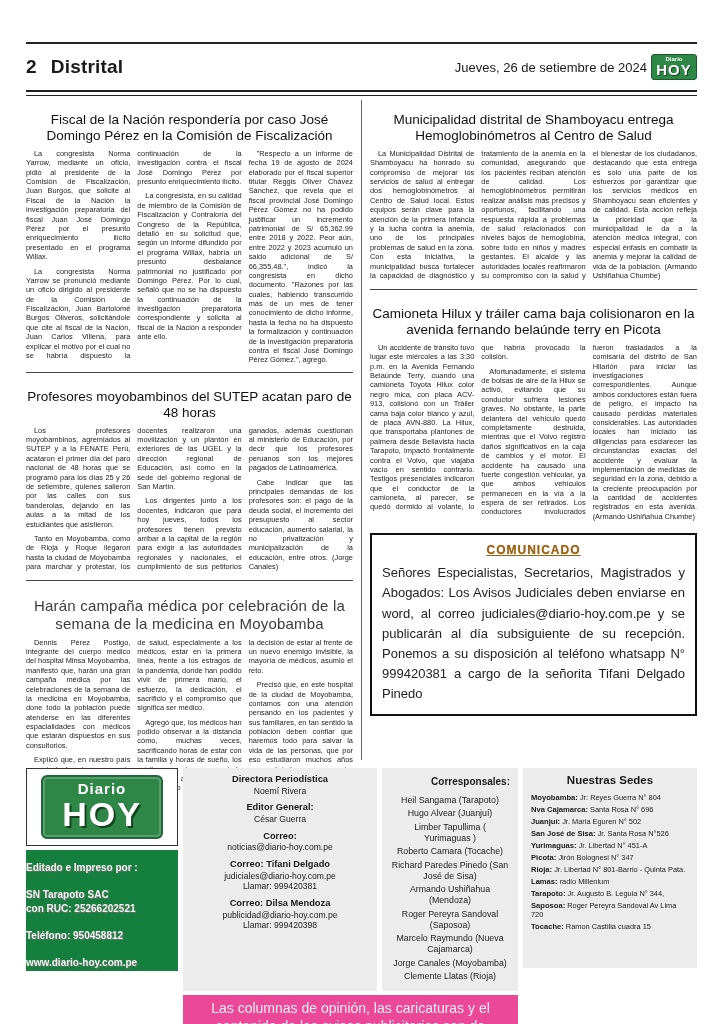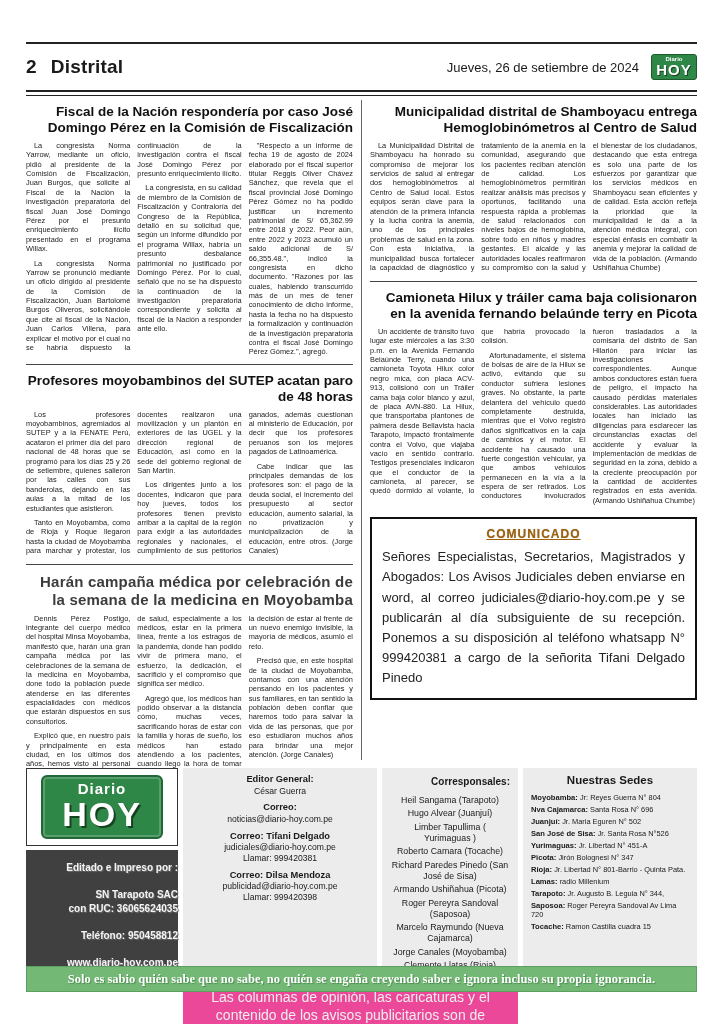--- a/index.html
+++ b/index.html
@@ -3,47 +3,47 @@
 <meta charset="utf-8">
 <style>
   html,body{margin:0;padding:0;background:#fff;}
   .page{position:relative;width:723px;height:1024px;background:#fff;overflow:hidden;
         font-family:"Liberation Sans", sans-serif;color:#1a1a1a;}
   .inner{padding:0 26px;}
   .top-rule{border-top:2px solid #222;margin-top:42px;}
   
   .hdr{display:flex;align-items:center;height:46px;}
   .hdr-left{display:flex;align-items:baseline;gap:14px;font-weight:bold;font-size:19px;letter-spacing:.2px;}
-  .hdr-date{margin-left:auto;font-size:13px;margin-right:12px;}
+  .hdr-date{margin-left:auto;font-size:13px;margin-right:4px;}
   .logo-sm{width:44px;border-radius:3px;background:#2e8747;border:1px solid #1c5a2e;text-align:center;padding:1px 0 2px;}
   .logo-sm .d{font-size:6px;color:#fff;font-weight:bold;}
   .logo-sm .h{font-size:15px;color:#fff;font-weight:bold;letter-spacing:1px;line-height:1;text-shadow:1px 1px 0 #14421f;}
   .dbl-rule{border-top:2px solid #222;border-bottom:1px solid #222;height:3px;}
   
   .main{display:flex;margin-top:4px;height:660px;}
   .mcol{flex:1;min-width:0;}
   .vdiv{width:1px;background:#666;margin:0 8px;}
   article{padding:2px 0 4px;}
-  h2{margin:2px 0 5px;text-align:right;font-size:13.5px;line-height:1.18;font-weight:bold;color:#111;}
+  h2{margin:10px 0 5px;text-align:center;font-size:13.5px;line-height:1.18;font-weight:normal;color:#111;}
   h2.big{font-size:15px;color:#3c3c3c;letter-spacing:.2px;}
   .body3{column-count:3;column-gap:7px;font-size:7.4px;line-height:1.27;text-align:justify;color:#222;}
   .body3 p{margin:0 0 5px;text-indent:8px;}
   .art-hr{border:none;border-top:1px solid #444;margin:3px 0 4px;}
   
   .comunicado{border:2px solid #111;margin-top:8px;padding:8px 10px 10px;}
   .com-title{text-align:center;font-weight:bold;font-size:12px;letter-spacing:1px;text-decoration:underline;color:#a16207;text-shadow:0 0 1px #999;margin-bottom:6px;}
   .com-body{font-size:13px;line-height:1.55;text-align:justify;color:#222;}
   
   .footer{display:flex;gap:5px;margin-top:8px;height:200px;}
   .f-logo{width:152px;display:flex;flex-direction:column;}
   .f-logo-box{border:1px solid #333;background:#fff;padding:6px;display:flex;justify-content:center;}
   .logo-lg{width:118px;border-radius:6px;background:#2e8747;border:2px solid #236638;text-align:center;padding:3px 0 6px;box-shadow:inset 0 0 0 2px #57a06e;}
   .logo-lg .d{font-size:15px;color:#fff;font-weight:bold;letter-spacing:1px;}
   .logo-lg .h{font-size:34px;color:#fff;font-weight:bold;letter-spacing:2px;line-height:1;text-shadow:2px 2px 0 #14421f;}
-  .f-gray{flex:1;background:#404040;color:#f4f4f4;text-align:right;font-weight:bold;font-size:10px;margin-top:4px;padding-top:12px;text-shadow:1px 1px 1px #6e6e6e;}
+  .f-gray{flex:1;background:#15803d;color:#f4f4f4;text-align:left;font-weight:bold;font-size:10px;margin-top:4px;padding-top:12px;text-shadow:1px 1px 1px #6e6e6e;}
   .f-gray p{margin:0 0 3px;}
   .f-gray .gap{height:10px;}
   .f-midwrap{display:flex;flex-direction:column;flex:1;gap:4px;}
   .f-midrow{display:flex;gap:5px;flex:1;}
   .f-col{background:#ececec;padding:6px 8px;}
   .f-staff{width:178px;text-align:center;font-size:8.6px;}
   .f-staff p{margin:0 0 6px;line-height:1.25;}
   .f-staff b{font-size:9.3px;}
   .f-corr{flex:1;text-align:center;font-size:8.8px;}
   .f-corr .col-title{font-weight:bold;font-size:10px;text-align:right;margin:2px 0 8px;}
@@ -141,45 +141,46 @@
         <div class="f-logo-box">
           <div class="logo-lg">
             <div class="d">Diario</div>
             <div class="h">HOY</div>
           </div>
         </div>
         <div class="f-gray">
             <p>Editado e Impreso por :</p>
             <p class="gap"></p>
             <p>SN Tarapoto SAC</p>
-            <p>con RUC: 36065624035</p>
+            <p>con RUC: 25266202521</p>
             <p class="gap"></p>
             <p>Teléfono: 950458812</p>
             <p class="gap"></p>
             <p>www.diario-hoy.com.pe</p>
           </div>
       </div>
 
       <div class="f-midwrap">
         <div class="f-midrow">
           <div class="f-col f-staff">
+              <p><b>Directora Periodística</b><br>Noemí Rivera</p>
               <p><b>Editor General:</b><br>César Guerra</p>
               <p><b>Correo:</b><br>noticias@diario-hoy.com.pe</p>
               <p><b>Correo: Tifani Delgado</b><br>judiciales@diario-hoy.com.pe<br>Llamar: 999420381</p>
               <p><b>Correo: Dilsa Mendoza</b><br>publicidad@diario-hoy.com.pe<br>Llamar: 999420398</p>
             </div>
           <div class="f-col f-corr">
             <div class="col-title">Corresponsales:</div>
             <div>
                 <p>Heil Sangama (Tarapoto)</p>
                 <p>Hugo Alvear (Juanjuí)</p>
                 <p>Limber Tapullima ( Yurimaguas )</p>
                 <p>Roberto  Camara (Tocache)</p>
                 <p>Richard Paredes Pinedo (San José de Sisa)</p>
-                <p>Armando Ushiñahua (Picota)</p>
+                <p>Armando Ushiñahua (Mendoza)</p>
                 <p>Roger Pereyra Sandoval (Saposoa)</p>
                 <p>Marcelo Raymundo (Nueva Cajamarca)</p>
                 <p>Jorge Canales (Moyobamba)</p>
                 <p>Clemente Llatas (Rioja)</p>
               </div>
           </div>
         </div>
         <div class="black-bar">Las columnas de opinión,  las caricaturas y el contenido de los avisos publicitarios  son de absoluta responsabilidad de quienes los suscriben.  El Diario no se solidariza necesariamente con ellos.</div>
       </div>
 
@@ -195,14 +196,13 @@
             <p><b>Rioja:</b> Jr. Libertad N° 801-Barrio - Quinta Pata.</p>
             <p><b>Lamas:</b> radio Millenium</p>
             <p><b>Tarapoto:</b> Jr. Augusto B. Leguia N° 344,</p>
             <p><b>Saposoa:</b> Roger Pereyra Sandoval Av  Lima 720</p>
             <p><b>Tocache:</b> Ramon Castilla cuadra  15</p>
           </div>
       </div>
     </div>
   </div>
 
-  <div class="quote-bar">Solo es sabio quién sabe que no sabe, no quién se engaña creyendo saber e ignora incluso su propia ignorancia.</div>
 </div>
 
 </body></html>

